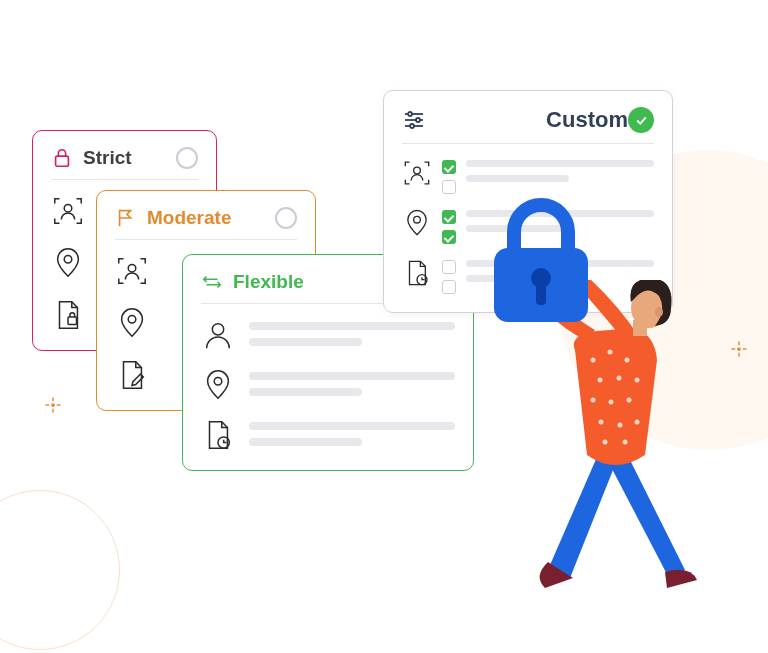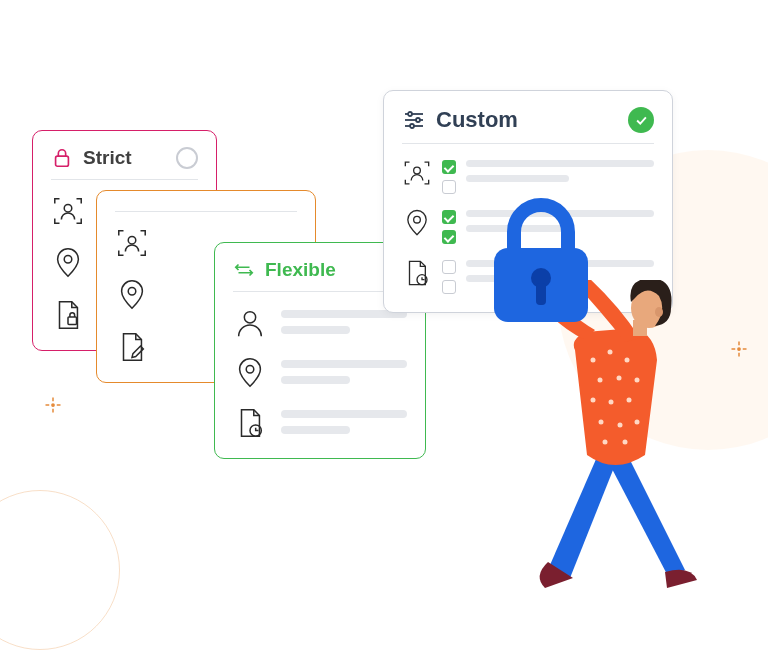--- a/index.html
+++ b/index.html
@@ -37,22 +37,22 @@
   
   .card {
     position: absolute;
     background: #ffffff;
     border: 1.5px solid;
     border-radius: 10px;
     padding: 16px 18px 18px 18px;
   }
   .card.strict   { left: 32px;  top: 130px; width: 185px; border-color: #d61f69; }
   .card.moderate { left: 96px;  top: 190px; width: 220px; border-color: #e58a2c; }
-  .card.flexible { left: 182px; top: 242px; width: 212px; border-color: #3fb950; margin-left: 32px; }
-  .card.custom   { left: 383px; top: 90px;  width: 290px; border-color: #cfd3db; box-shadow: 0 2px 8px rgba(0,0,0,0.05); }
+  .card.flexible { left: 182px; top: 254px; width: 292px; border-color: #3fb950; }
+  .card.custom   { left: 383px; top: 90px;  width: 290px; border-color: #cfd3db; box-shadow: 0 2px 8px rgba(0,0,0,0.05); text-align: right; }
 
   .card-header {
     display: flex; align-items: center;
     margin-bottom: 10px;
   }
   .card-header .hicon { width: 22px; height: 22px; margin-right: 10px; flex-shrink:0;}
   .card-header .title { font-size: 19px; font-weight: 600; flex: 1; }
   .strict   .title { color: #404040; }
   .moderate .title { color: #e58a2c; }
   .flexible .title { color: #3fb950; }
@@ -152,20 +152,30 @@
         <path d="M9 4 H22 L28 10 V32 H9 Z"></path>
           <path d="M22 4 V10 H28"></path>
         <rect x="18" y="20" width="9" height="8" rx="1"></rect>
           <path d="M20 20 v-2 a2.5 2.5 0 0 1 5 0 v2"></path>
       </svg>
     </span>
   </div>
 </div>
 
 <div class="card moderate">
+  <div class="card-header">
+    <span class="hicon">
+      <svg viewBox="0 0 24 24" fill="none" stroke="#e58a2c" stroke-width="1.8">
+        <line x1="5" y1="3" x2="5" y2="21"></line>
+        <path d="M5 4 H17 L13 8 L17 12 H5"></path>
+      </svg>
+    </span>
+    <span class="title">Moderate</span>
+    <span class="radio"></span>
+  </div>
   <div class="divider"></div>
   <div class="iconcol">
     <span class="cicon">
       <svg viewBox="0 0 36 36" fill="none" stroke="#2a2a2a" stroke-width="1.6">
         <path d="M4 10 V5 H9 M27 5 H32 V10 M32 26 V31 H27 M9 31 H4 V26"></path>
         <circle cx="18" cy="15" r="4"></circle>
           <path d="M11 27 a7 7 0 0 1 14 0"></path>
       </svg>
     </span>
     <span class="cicon">

